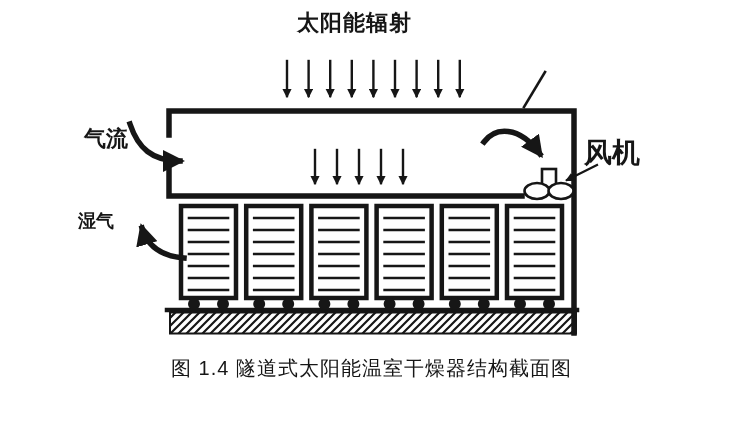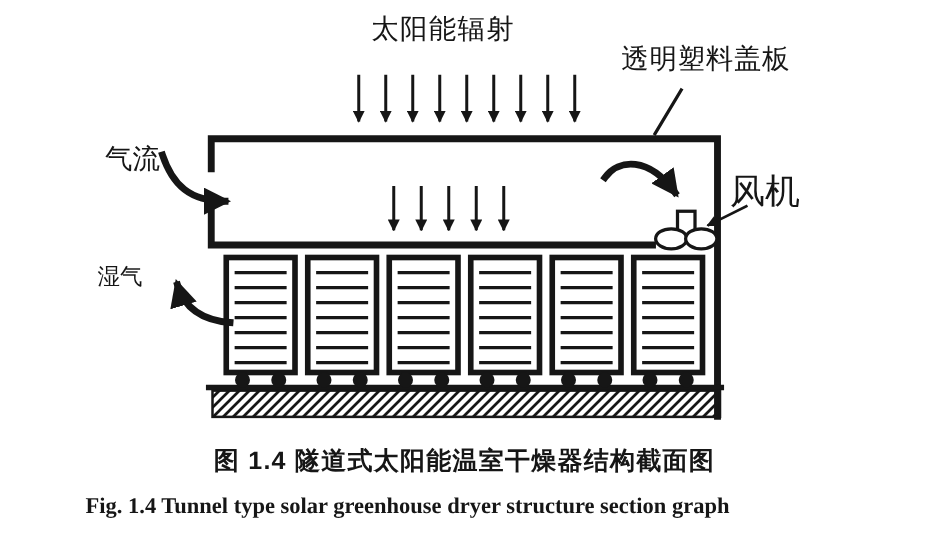--- a/index.html
+++ b/index.html
@@ -6,30 +6,30 @@
   html,body { margin:0; padding:0; }
   body {
     width:743px; height:434px; background:var(--bg);
     font-family:"Liberation Sans", sans-serif;
     overflow:hidden;
   }
   .stage { position:relative; width:743px; height:434px; }
   svg.diagram { position:absolute; left:0; top:0; color:var(--ink); }
   .lbl {
     position:absolute; color:var(--ink); white-space:nowrap;
-    font-weight:400; line-height:1.05;
+    font-weight:700; line-height:1.05;
   }
   .lbl-solar  { left:297px; top:11px;  font-size:22px; letter-spacing:1px; }
   .lbl-cover  { left:497px; top:35px;  font-size:22px; letter-spacing:0.5px; }
-  .lbl-air    { left:84px;  top:115px; font-size:22px; }
+  .lbl-air    { left:84px;  top:127px; font-size:22px; }
   .lbl-fan    { left:584px; top:138px; font-size:28px; }
   .lbl-moist  { left:78px;  top:212px; font-size:18px; }
   .cap-zh {
     position:absolute; left:0; top:355px; width:743px; text-align:center;
-    color:var(--ink); font-size:20px; font-weight:700; letter-spacing:1px;
+    color:var(--ink); font-size:20px; font-weight:400; letter-spacing:1px;
     white-space:nowrap;
   }
   .cap-en {
     position:absolute; left:0; top:394px; width:652px; text-align:center;
     color:var(--ink); font-family:"Liberation Serif", serif;
     font-size:18px; font-weight:700; white-space:nowrap;
   }
 </style>
 </head>
 <body>
@@ -174,20 +174,18 @@
         <ellipse cx="561" cy="191" rx="12.5" ry="8" fill="#ffffff" stroke-width="2.6"></ellipse>
       </g>
 
       <line x1="597" y1="165" x2="567" y2="180" stroke-width="2.2" marker-end="url(#ah)"></line>
 
       <line x1="545" y1="72" x2="524" y2="107" stroke-width="2.6"></line>
     </g>
   </svg>
 
   <div class="lbl lbl-solar">太阳能辐射</div>
-  <div class="lbl lbl-cover">透明塑料盖板</div>
   <div class="lbl lbl-air">气流</div>
   <div class="lbl lbl-fan">风机</div>
   <div class="lbl lbl-moist">湿气</div>
 
   <div class="cap-zh">图 1.4 隧道式太阳能温室干燥器结构截面图</div>
-  <div class="cap-en">Fig. 1.4 Tunnel type solar greenhouse dryer structure section graph</div>
 </div>
 
 </body></html>

